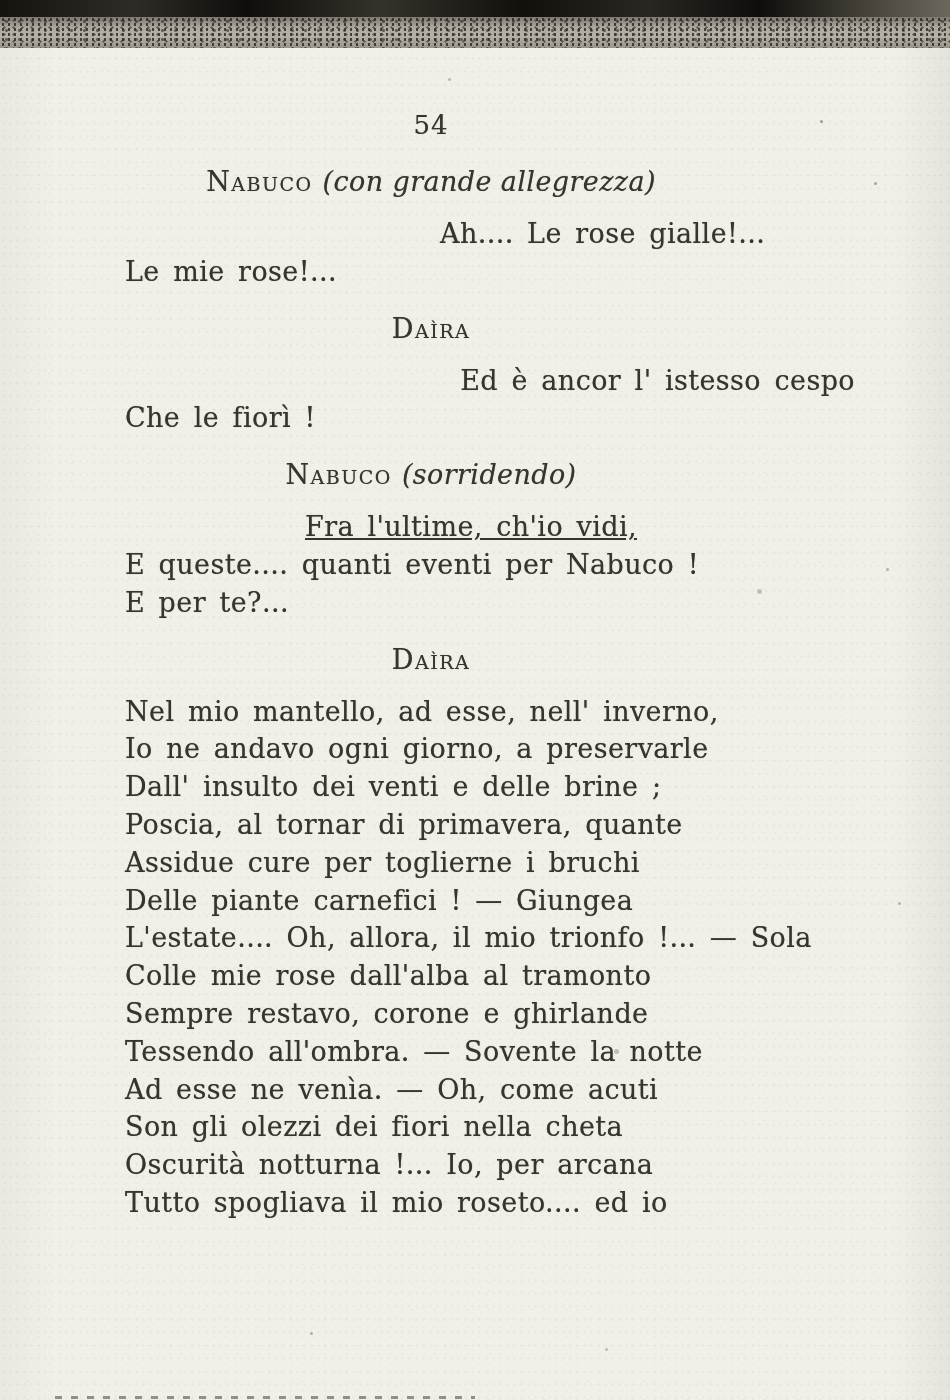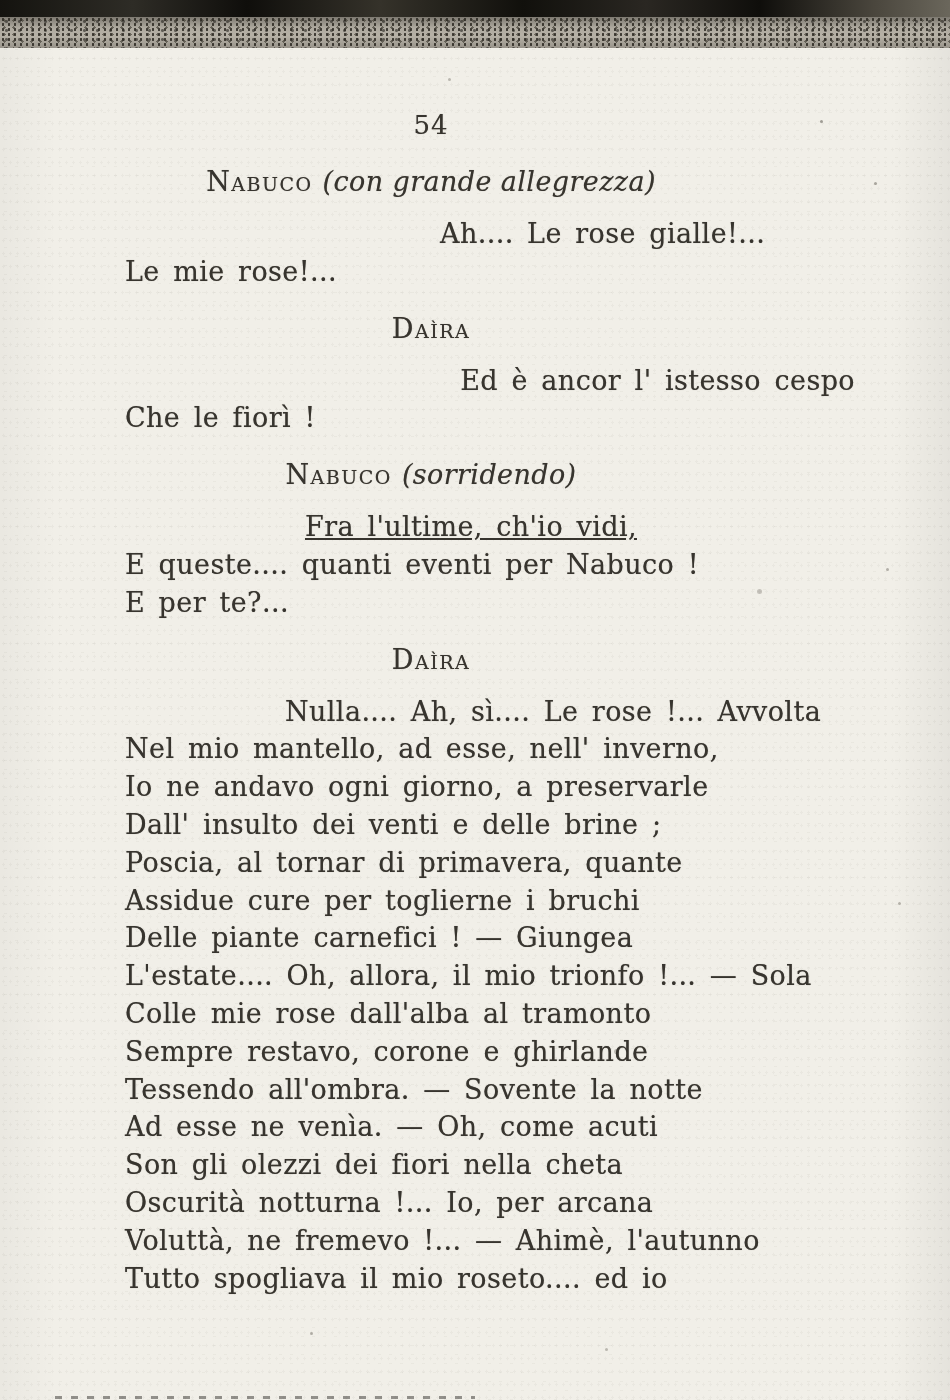--- a/index.html
+++ b/index.html
@@ -141,30 +141,28 @@
       <div class="verse" style="padding-left: 315px;">Ah.... Le rose gialle!...</div>
       <div class="verse">Le mie rose!...</div>
       <div class="speaker centered"><span class="speaker-name">Daìra</span></div>
       <div class="verse" style="padding-left: 210px; text-align: right;">Ed è ancor l' istesso cespo</div>
       <div class="verse">Che le fiorì !</div>
       <div class="speaker centered"><span class="speaker-name">Nabuco</span><span class="stage-direction">(sorridendo)</span></div>
       <div class="verse" style="padding-left: 180px; text-decoration: underline;">Fra l'ultime, ch'io vidi,</div>
       <div class="verse">E queste.... quanti eventi per Nabuco !</div>
       <div class="verse">E per te?...</div>
       <div class="speaker centered"><span class="speaker-name">Daìra</span></div>
-      <div class="verse" style="padding-left: 160px;">Nulla.... Ah, sì.... Le rose !... Avvolta</div>
       <div class="verse">Nel mio mantello, ad esse, nell' inverno,</div>
       <div class="verse">Io ne andavo ogni giorno, a preservarle</div>
       <div class="verse">Dall' insulto dei venti e delle brine ;</div>
       <div class="verse">Poscia, al tornar di primavera, quante</div>
       <div class="verse">Assidue cure per toglierne i bruchi</div>
       <div class="verse">Delle piante carnefici ! — Giungea</div>
       <div class="verse">L'estate.... Oh, allora, il mio trionfo !... — Sola</div>
       <div class="verse">Colle mie rose dall'alba al tramonto</div>
       <div class="verse">Sempre restavo, corone e ghirlande</div>
       <div class="verse">Tessendo all'ombra. — Sovente la notte</div>
       <div class="verse">Ad esse ne venìa. — Oh, come acuti</div>
       <div class="verse">Son gli olezzi dei fiori nella cheta</div>
       <div class="verse">Oscurità notturna !... Io, per arcana</div>
-      <div class="verse">Voluttà, ne fremevo !... — Ahimè, l'autunno</div>
       <div class="verse">Tutto spogliava il mio roseto.... ed io</div>
     </div>
 </div>
 
 </body></html>

